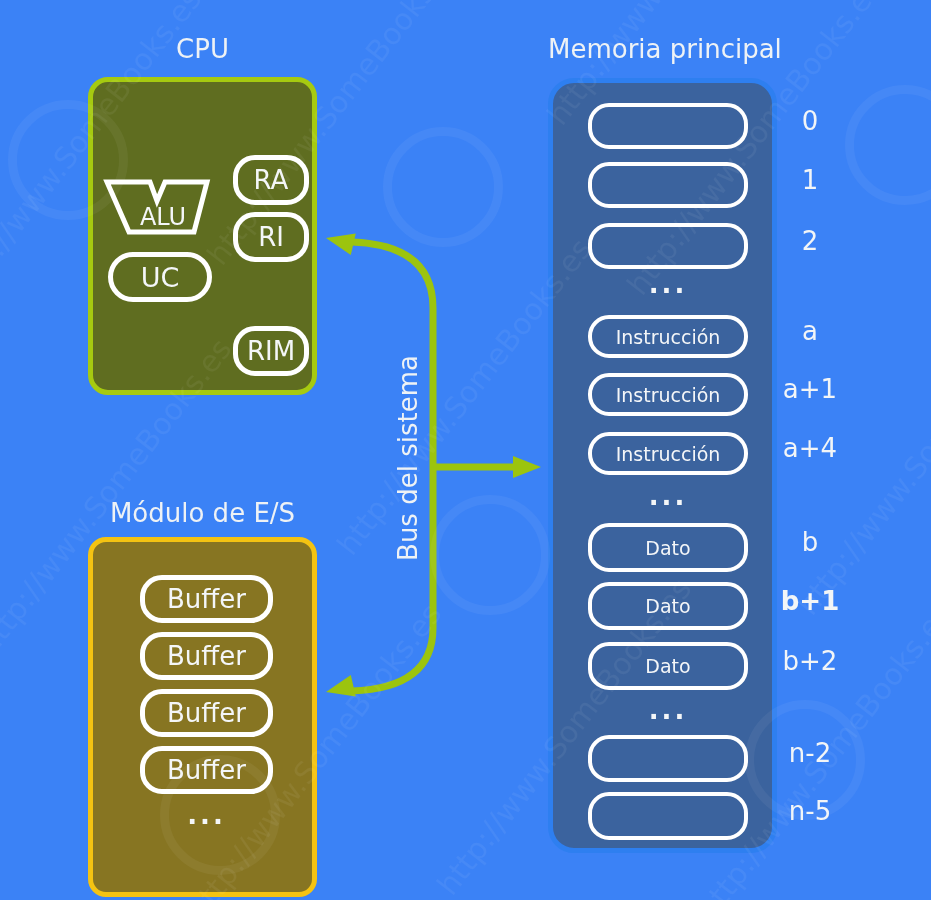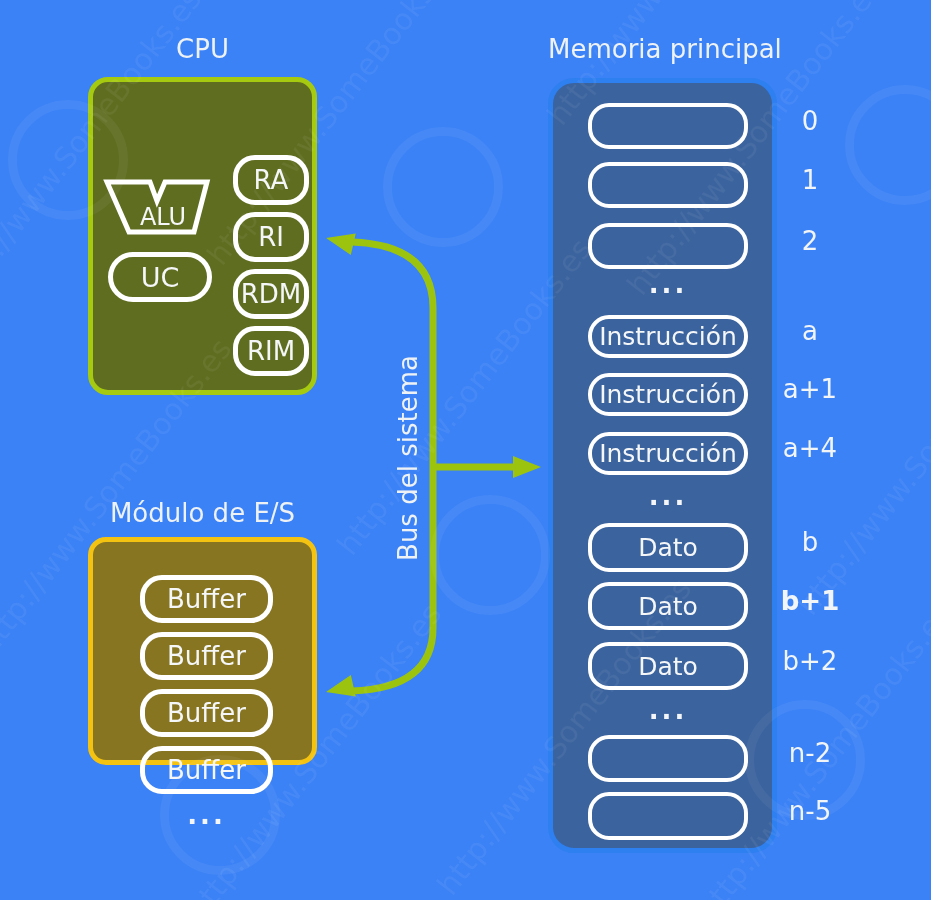--- a/index.html
+++ b/index.html
@@ -18,36 +18,36 @@
     color:#eef2f5;
     white-space:nowrap;
   }
   .box{
     position:absolute;
     box-sizing:border-box;
     border-radius:20px;
     z-index:1;
   }
   .cpu-box{left:88px;top:77px;width:229px;height:318px;background:#5f6d20;border:5px solid #a6ca10;}
-  .io-box{left:88px;top:537px;width:229px;height:228px;background:#877522;border:5px solid #f4c312;border-radius:18px;}
+  .io-box{left:88px;top:537px;width:229px;height:360px;background:#877522;border:5px solid #f4c312;border-radius:18px;}
   .mem-box{left:548px;top:78px;width:229px;height:775px;background:#3b639e;border:5px solid #2e7ff0;border-radius:26px;}
   .pill{
     position:absolute;
     box-sizing:border-box;
     border:5px solid #ffffff;
     border-radius:24px;
     display:flex;align-items:center;justify-content:center;
     color:#f4f6f8;
     z-index:2;
     background:transparent;
   }
   .reg{left:140px;width:76px;height:50px;font-size:26px;border-radius:22px;}
   .uc{left:15px;top:170px;width:104px;height:50px;font-size:27px;border-radius:25px;}
   .buffer{left:47px;width:133px;height:48px;font-size:26px;border-radius:22px;}
-  .mem-cell{left:35px;width:160px;font-size:25px;border-radius:21px;border-width:4px;}
+  .mem-cell{left:35px;width:160px;font-size:19px;border-radius:21px;border-width:4px;}
   .dots{
     position:absolute;
     text-align:center;
     font-size:26px;
     font-weight:bold;
     letter-spacing:3px;
     color:#f4f6f8;
     z-index:2;
   }
   .addr{
@@ -97,23 +97,20 @@
 
     <div class="pill uc">
       <span>UC</span>
     </div>
 
     <div class="pill reg" style="top:73px;">
       <span>RA</span>
     </div>
     <div class="pill reg" style="top:130px;">
       <span>RI</span>
-    </div>
-    <div class="pill reg" style="top:187px;">
-      <span>RDM</span>
     </div>
     <div class="pill reg" style="top:244px;">
       <span>RIM</span>
     </div>
   </div>
 
   <div class="title" style="left:88px;top:498px;width:229px;">Módulo de E/S</div>
 
   <div class="box io-box">
     <div class="pill buffer" style="top:33px;">

